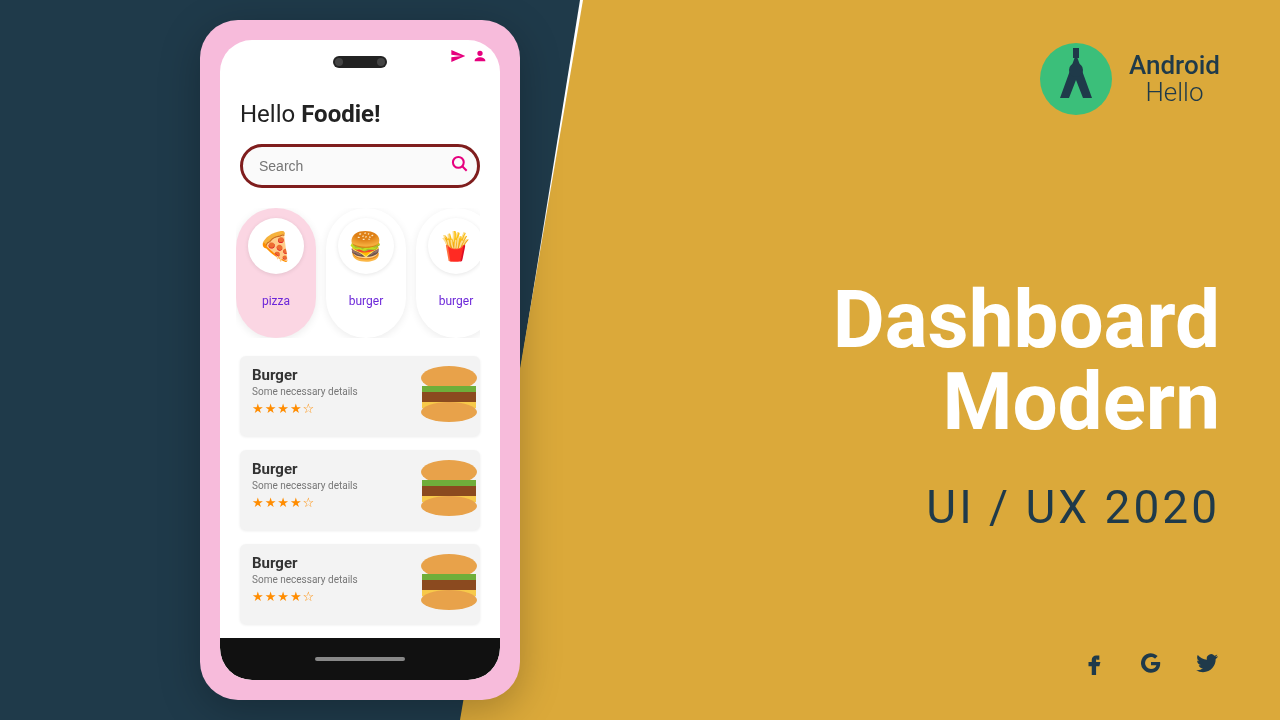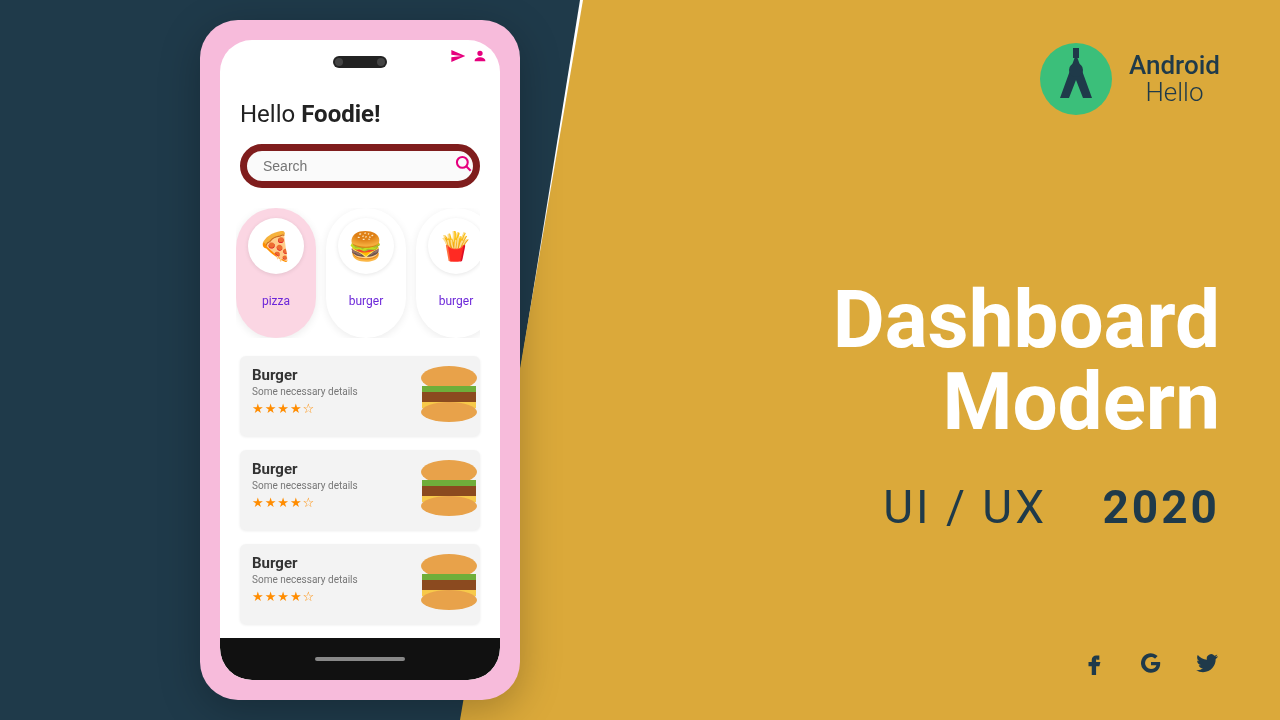--- a/index.html
+++ b/index.html
@@ -45,21 +45,21 @@
   }
   .topicons {
     position: absolute; top: 8px; right: 12px; display:flex; gap:6px; z-index:4;
   }
   .topicons svg { width:16px; height:16px; }
   .content { padding: 60px 20px 0; flex: 1; overflow: hidden; }
   .greeting { font-size: 24px; color: #222; margin-bottom: 16px; }
   .greeting b { font-weight: 700; }
   .searchbar {
     display:flex; align-items:center; gap:10px;
-    background:#fafafa; border:7px solid #7f1d1d;
+    background:#fafafa; border:3px solid #7f1d1d;
     border-radius: 30px; height:44px; padding: 0 16px;
     margin-bottom: 20px;
   }
   .searchbar input {
     border:none; outline:none; background:transparent; flex:1;
     font-size:14px; color:#888;
   }
   .searchbar .mag { color:#e6007e; font-size:18px; }
   .catrow { display:flex; gap:10px; overflow:hidden; margin-bottom:18px; margin-left:-4px; }
   .catpill {
@@ -97,21 +97,21 @@
   .aslogo-text { font-size:26px; color:#1f3a4a; line-height:1.05; }
   .aslogo-text .line2 { font-weight:300; }
   .headline {
     position:absolute; right:60px; top:280px; text-align:right;
     color:#fff; font-size:80px; font-weight:700; line-height:1.02;
   }
   .subline {
     position:absolute; right:60px; top:480px;
     color:#1f3a4a; font-size:46px; letter-spacing:3px; font-weight:400;
   }
-  .subline .year { font-weight:700;margin-left:41px; }
+  .subline .year { font-weight:400; }
   .socials {
     position:absolute; right:60px; bottom:40px;
     display:flex; gap:30px; color:#1f3a4a;
   }
   .socials svg { width:26px; height:26px; fill:#1f3a4a; }
 </style>
 </head>
 <body>
 
 <div class="bg-left"></div>

